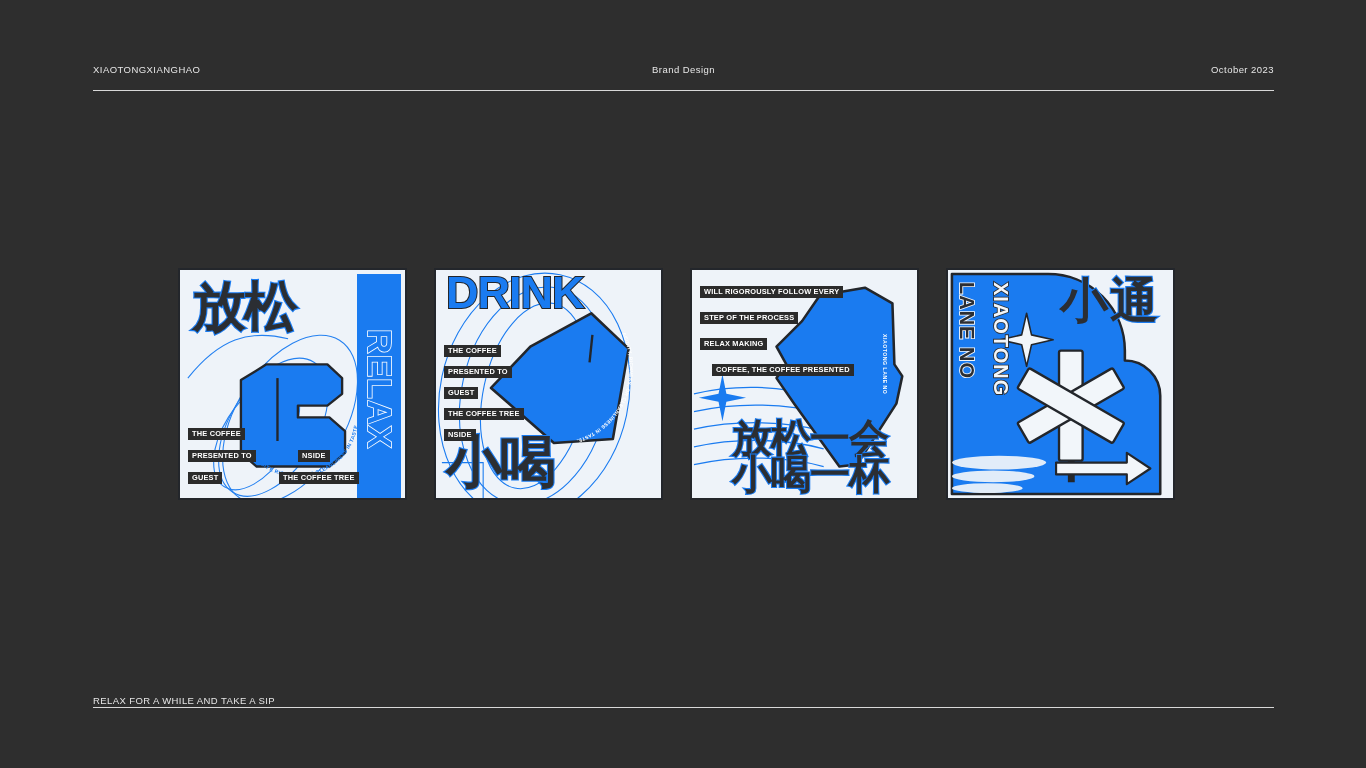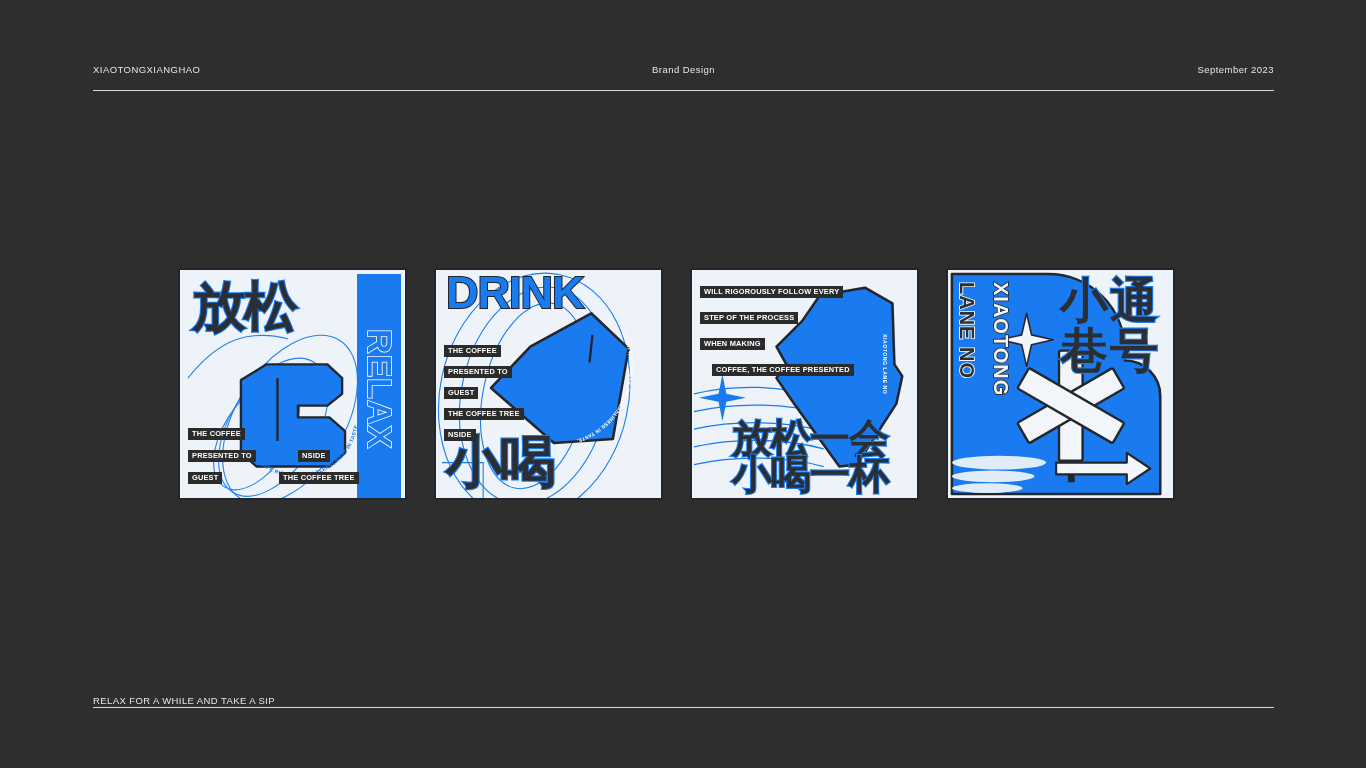--- a/index.html
+++ b/index.html
@@ -89,21 +89,21 @@
     color:#ffffff; white-space:nowrap; transform-origin:left top;
   }
 </style>
 </head>
 <body>
 
 <div class="header">
   <div class="header-row">
     <span class="header-left">XIAOTONGXIANGHAO</span>
     <span class="header-center">Brand Design</span>
-    <span class="header-right">September 2023</span>
+    <span class="header-right">October 2023</span>
   </div>
   <div class="header-rule"></div>
 </div>
 
 <div class="gallery">
 
   <div class="poster">
     <div class="poster-canvas">
       <svg class="art" viewBox="0 0 229 232">
         <g stroke="#1a7bf0" stroke-width="1.1" fill="none" opacity=".95">
@@ -179,21 +179,21 @@
           <path d="M2 198 C48 188 98 190 134 200"></path>
         </g>
         <path d="M130 26 L176 18 L204 34 L206 96 L214 108 L208 136 L168 198 L150 200
                  L104 136 L86 110 L96 96 L86 78 L112 52 Z" fill="#1a7bf0" stroke="#23262b" stroke-width="2.6" stroke-linejoin="round"></path>
         <path d="M31 106 L35 126 L55 130 L35 134 L31 154 L27 134 L7 130 L27 126 Z" fill="#1a7bf0"></path>
       </svg>
     </div>
 
     <span class="chip" style="left:8px; top:16px;">WILL RIGOROUSLY FOLLOW EVERY</span>
     <span class="chip" style="left:8px; top:42px;">STEP OF THE PROCESS</span>
-    <span class="chip" style="left:8px; top:68px;">WHEN MAKING</span>
+    <span class="chip" style="left:8px; top:68px;">RELAX MAKING</span>
     <span class="chip" style="left:20px; top:94px;">COFFEE, THE COFFEE PRESENTED</span>
 
     <span class="tiny-vert" style="left:196px; top:64px; transform:rotate(90deg);">XIAOTONG LANE NO</span>
 
     <div class="cjk outline-blue" style="left:40px; top:150px; font-size:40px; letter-spacing:-1px;">放松一会</div>
     <div class="cjk outline-blue" style="left:40px; top:186px; font-size:40px; letter-spacing:-1px;">小喝一杯</div>
   </div>
 
   <div class="poster">
     <div class="poster-canvas">
@@ -213,21 +213,20 @@
           <rect x="113" y="82" width="24" height="112" rx="2" transform="rotate(-60 125 138)"></rect>
         </g>
         <path d="M110 196 L182 196 L182 186 L206 202 L182 218 L182 208 L110 208 Z" fill="#f2f6fa" stroke="#23262b" stroke-width="2.2" stroke-linejoin="round"></path>
       </svg>
     </div>
 
     <span class="p4-word p4-xiaotong" style="left:64px; top:12px; transform:rotate(90deg);">XIAOTONG</span>
     <span class="p4-word p4-lane" style="left:30px; top:12px; transform:rotate(90deg);">LANE NO</span>
 
     <div class="cjk outline-blue" style="left:112px; top:8px; font-size:48px; letter-spacing:2px;">小通</div>
-    <div class="cjk outline-blue" style="left:112px; top:58px; font-size:48px; letter-spacing:2px;">巷号</div>
   </div>
 
 </div>
 
 <div class="footer">
   <span class="footer-label">RELAX FOR A WHILE AND TAKE A SIP</span>
   <div class="footer-rule"></div>
 </div>
 
 </body></html>

